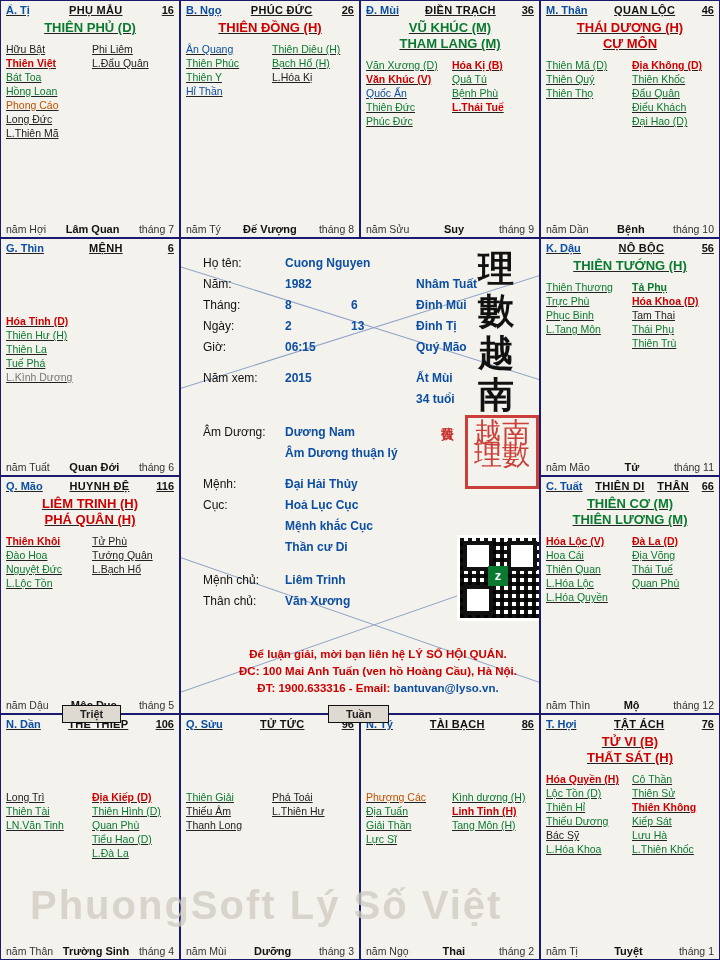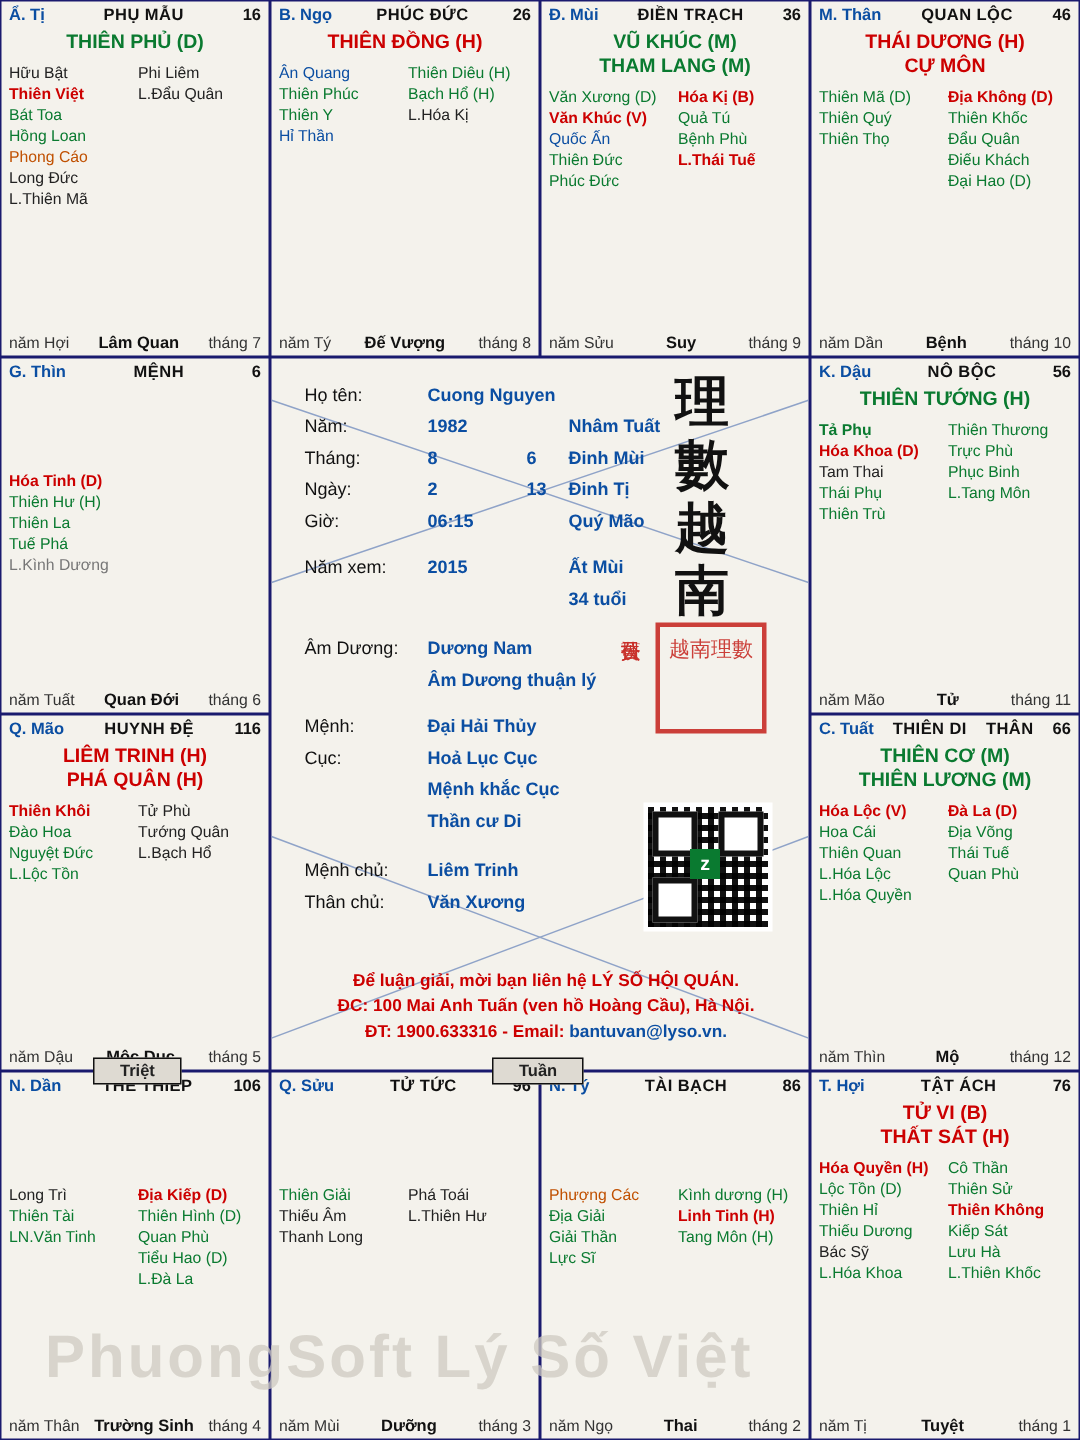--- a/index.html
+++ b/index.html
@@ -10,20 +10,21 @@
     font-size:11px;
     color:#222;
     position:relative;
     overflow:hidden;
   }
   #grid{
     position:absolute;left:0;top:0;width:720px;height:956px;
     display:grid;
     grid-template-columns:180px 180px 180px 180px;
     grid-template-rows:238px 238px 238px 246px;
+    text-decoration:underline;
   }
   .cell{
     border:1px solid #1a1a6e;
     box-sizing:border-box;
     position:relative;
     background:#f4f2ec;
     padding:0;
     overflow:hidden;
   }
   .cell.center{
@@ -70,47 +71,47 @@
   .ftr .thg{color:#333;}
   
   .c-red{color:#cc0000;font-weight:bold;}
   .c-green{color:#0a7a30;}
   .c-greenb{color:#0a7a30;font-weight:bold;}
   .c-blue{color:#0b4ea2;}
   .c-gray{color:#777;}
   .c-dark{color:#222;}
   .c-orange{color:#c05000;}
   
-  .center-inner{position:relative;width:100%;height:100%;}
+  .center-inner{position:relative;width:100%;height:100%;padding-left:28px;}
   .cn-lines{position:absolute;left:0;top:0;width:100%;height:100%;}
   .info{
     position:absolute;left:22px;top:14px;
     font-size:12px;line-height:21px;
     color:#0b1f7a;
   }
   .info .row{display:flex;}
   .info .lbl{width:82px;color:#111;font-weight:normal;}
   .info .v1{width:66px;color:#0b4ea2;font-weight:bold;}
   .info .v2{width:28px;color:#0b4ea2;font-weight:bold;}
-  .info .v3{color:#0b4ea2;font-weight:bold;}
+  .info .v3{color:#0b4ea2;font-weight:bold;margin-left:37px;}
   .info .wide{color:#0b4ea2;font-weight:bold;}
   .bigcn{
     position:absolute;right:28px;top:8px;
     width:86px;text-align:center;
     font-family:"DejaVu Serif", serif;
     font-size:36px;font-weight:bold;color:#111;
     line-height:42px;
   }
   .seal{
     position:absolute;right:28px;top:176px;
     width:74px;height:74px;
     border:3px solid #c8302a;
     color:#c8302a;
     font-family:"DejaVu Serif", serif;
-    font-size:14px;
+    font-size:28px;
     line-height:22px;
     text-align:center;
     padding-top:4px;
     box-sizing:border-box;
     opacity:.92;
   }
   .sealtxt{
     position:absolute;right:112px;top:178px;
     writing-mode:vertical-rl;
     font-family:"DejaVu Serif", serif;
@@ -433,32 +434,32 @@
     <div class="hdr">
       <span class="chi">K. Dậu</span>
       <span class="cung">NÔ BỘC</span>
       <span class="num">56</span>
     </div>
     <div class="stars-main green">
       <span class="l2">THIÊN TƯỚNG (H)</span>
     </div>
     <div class="cols">
       <div class="col">
+        <div class="c-green">Thiên Thương</div>
+        <div class="c-green">Trực Phù</div>
+        <div class="c-green">Phục Binh</div>
+        <div class="c-green">L.Tang Môn</div>
+      </div>
+      <div class="col">
         <div class="c-greenb">Tả Phụ</div>
         <div class="c-red">Hóa Khoa (D)</div>
         <div class="c-dark">Tam Thai</div>
         <div class="c-green">Thái Phụ</div>
         <div class="c-green">Thiên Trù</div>
       </div>
-      <div class="col">
-        <div class="c-green">Thiên Thương</div>
-        <div class="c-green">Trực Phù</div>
-        <div class="c-green">Phục Binh</div>
-        <div class="c-green">L.Tang Môn</div>
-      </div>
     </div>
     <div class="ftr">
       <span class="nam">năm Mão</span>
       <span class="dv">Tử</span>
       <span class="thg">tháng 11</span>
     </div>
   </div>
 
   <div class="cell">
     <div class="hdr">
@@ -579,21 +580,21 @@
   <div class="cell">
     <div class="hdr">
       <span class="chi">N. Tý</span>
       <span class="cung">TÀI BẠCH</span>
       <span class="num">86</span>
     </div>
     <div class="stars-main"></div>
     <div class="cols" style="margin-top:34px;">
       <div class="col">
         <div class="c-orange">Phượng Các</div>
-        <div class="c-green">Địa Giải</div>
+        <div class="c-green">Địa Tuấn</div>
         <div class="c-green">Giải Thần</div>
         <div class="c-green">Lực Sĩ</div>
       </div>
       <div class="col">
         <div class="c-green">Kình dương (H)</div>
         <div class="c-red">Linh Tinh (H)</div>
         <div class="c-green">Tang Môn (H)</div>
       </div>
     </div>
     <div class="ftr">

